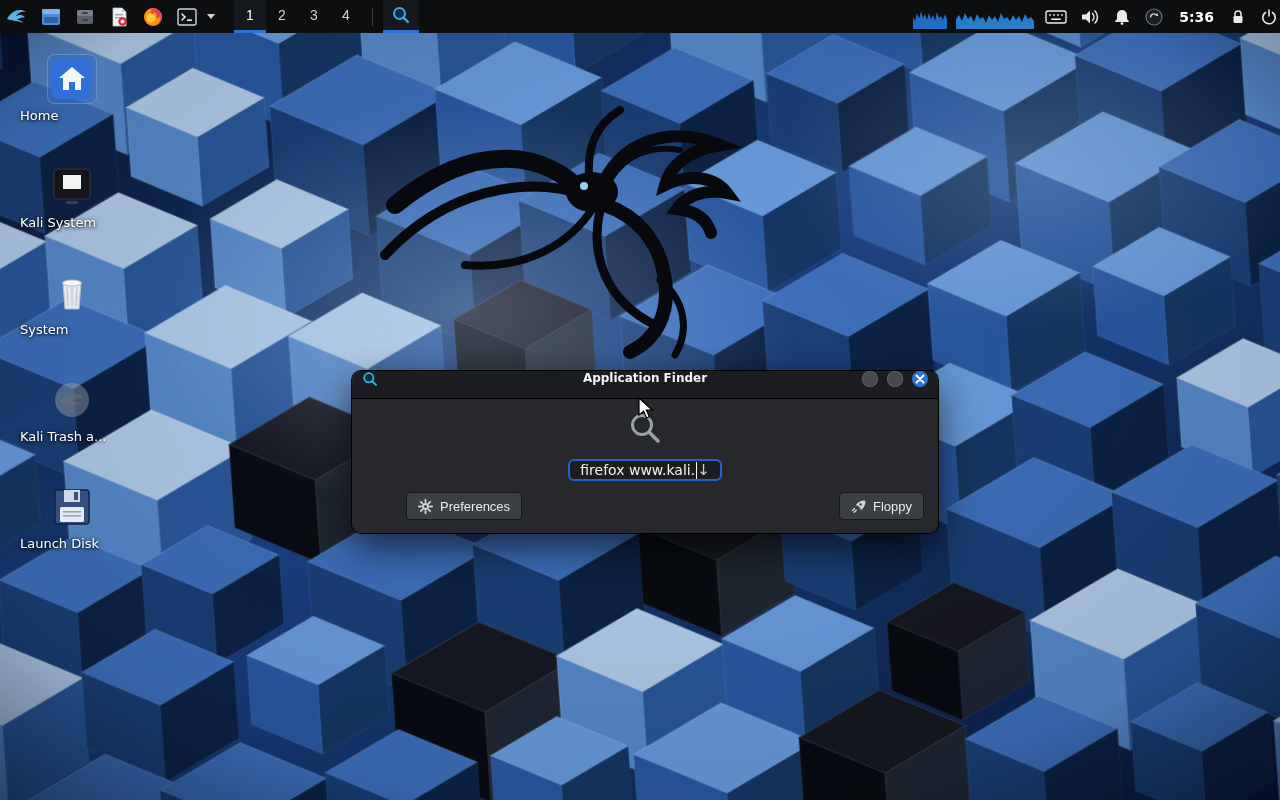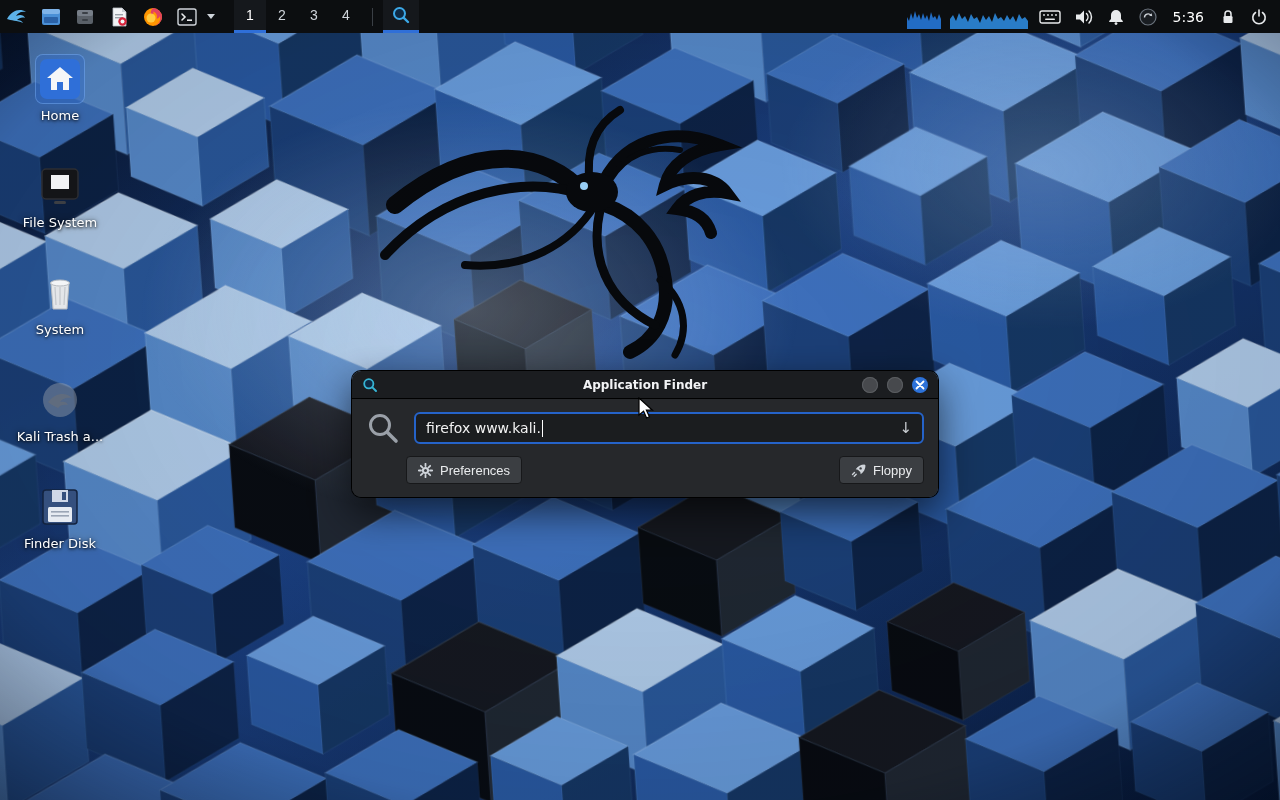--- a/index.html
+++ b/index.html
@@ -6,62 +6,62 @@
   html,body { width:1280px; height:800px; overflow:hidden; }
   body { font-family:"DejaVu Sans", sans-serif; background:#0a1830; position:relative; }
 
   
   .wallpaper { position:absolute; inset:0; z-index:0; }
 
   
   .panel { position:absolute; top:0; left:0; right:0; height:33px; background:#0c0e10;
            display:flex; align-items:center; z-index:50; color:#dfe3e8; }
   .panel-left { display:flex; align-items:center; height:100%; }
-  .panel-right { margin-left:auto; display:flex; align-items:center; gap:9px; padding-right:10px; height:100%; }
+  .panel-right { margin-left:auto; display:flex; align-items:center; gap:9px; padding-right:0; height:100%;font-weight:bold; }
   .p-btn { background:none; border:none; width:34px; height:33px; display:flex; align-items:center;
            justify-content:center; padding:0; cursor:pointer; }
   .p-btn.narrow { width:14px; }
   .pager { display:flex; margin-left:16px; height:100%; }
   .ws { width:32px; height:33px; display:flex; align-items:center; justify-content:center;
         color:#cfd4da; font-size:14px; background:transparent; border:none;
         border-bottom:3px solid transparent; cursor:pointer; }
   .ws.active { border-bottom-color:#2f6fd8; background:#15181c; color:#ffffff; }
   .p-sep { width:1px; height:18px; background:#3a3f45; margin:0 10px; }
   .task { width:36px; height:33px; background:#15181c; border:none; border-bottom:3px solid #2f6fd8;
           display:flex; align-items:center; justify-content:center; cursor:pointer; }
   .chev { width:0; height:0; border-left:4px solid transparent; border-right:4px solid transparent;
           border-top:5px solid #cfd4da; }
   .clock { font-size:14px; color:#ffffff; padding:0 4px; cursor:default; }
   .tray-btn { background:none; border:none; height:33px; display:flex; align-items:center;
               justify-content:center; padding:0 2px; cursor:pointer; }
   .graph { display:flex; align-items:flex-end; height:24px; cursor:pointer; background:none; border:none; padding:0; }
 
   
-  .desk-icon { position:absolute; width:104px; left:8px; text-align:center; z-index:20; cursor:pointer; }
+  .desk-icon { position:absolute; width:104px; left:20px; text-align:left; z-index:20; cursor:pointer; }
   .di-icon { width:48px; height:48px; margin:0 auto; display:flex; align-items:center;
              justify-content:center; border-radius:7px; }
   .desk-icon.selected .di-icon { background:rgba(43,103,204,0.35); box-shadow:0 0 0 1px rgba(110,165,245,0.55); }
   .di-label { margin-top:5px; color:#ffffff; font-size:13px; white-space:nowrap;
               text-shadow:0 1px 3px rgba(0,0,0,0.95), 0 0 6px rgba(0,0,0,0.6); }
 
   
   .finder-window { position:absolute; left:352px; top:371px; width:586px; z-index:40;
                    border-radius:9px; box-shadow:0 14px 38px rgba(0,0,0,0.65), 0 0 0 1px #000;
                    overflow:hidden; }
-  .titlebar { height:28px; background:#1b1d20; display:flex; align-items:center;
+  .titlebar { height:28px; background:#1b1d20; display:flex; 
               padding:0 10px; position:relative; border-bottom:1px solid #000; }
   .tb-title { position:absolute; left:0; right:0; text-align:center; font-weight:bold;
               font-size:12px; color:#f2f3f5; pointer-events:none; }
   .tb-controls { margin-left:auto; display:flex; gap:9px; z-index:1; }
   .wbtn { width:16px; height:16px; border-radius:50%; border:none; cursor:pointer;
           display:flex; align-items:center; justify-content:center; padding:0; }
   .wbtn.plain { background:#47494d; box-shadow:inset 0 0 0 1px #5a5d61; }
   .wbtn.close { background:#2d72d9; }
   .finder-body { background:#26282b; padding:9px 14px 13px; }
-  .search-row { display:flex; align-items:center; gap:14px; margin:3px 0 11px; }
+  .search-row { display:flex; align-items:center; gap:14px; margin:3px 0 11px;flex-direction:column; }
   .inputbox { flex:1; height:32px; background:#1b1d1f; border:2px solid #2563c9; border-radius:6px;
               display:flex; align-items:center; padding:0 10px; color:#f2f2f2; font-size:14px;
               cursor:text; }
   .caret { width:1px; height:17px; background:#ffffff; margin-left:1px; }
   .ddarrow { margin-left:auto; color:#c8ccd0; font-size:15px; cursor:pointer; }
   .btn-row { display:flex; justify-content:space-between;padding-left:40px; }
   .btn { display:flex; align-items:center; gap:7px; background:#3b3e42; border:1px solid #17181a;
          border-radius:4px; color:#e9ebed; font-size:13px; height:28px; padding:0 11px; cursor:pointer; }
 
   .cursor { position:absolute; left:637px; top:397px; z-index:60; pointer-events:none; }
@@ -367,21 +367,21 @@
 </div>
 
 <div class="desk-icon" style="top:162px">
   <div class="di-icon">
     <svg width="44" height="44" viewBox="0 0 44 44">
       <rect x="4" y="5" width="36" height="30" rx="4" fill="#141518" stroke="#2c2e33" stroke-width="1.5"></rect>
       <rect x="13" y="11" width="18" height="14" fill="#f2f3f5"></rect>
       <rect x="16" y="37" width="12" height="3" rx="1.5" fill="#3c3f44"></rect>
     </svg>
   </div>
-  <div class="di-label">File System</div>
+  <div class="di-label">Kali System</div>
 </div>
 
 <div class="desk-icon" style="top:269px">
   <div class="di-icon">
     <svg width="44" height="44" viewBox="0 0 44 44">
       <path d="M13 12h18l-2 26H15z" fill="#e4e6e9" stroke="#b7bbc0" stroke-width="1"></path>
       <ellipse cx="22" cy="12" rx="9.5" ry="3" fill="#f4f5f7" stroke="#b7bbc0" stroke-width="1"></ellipse>
       <path d="M17 16l1 18M22 16v18M27 16l-1 18" stroke="#c3c7cc" stroke-width="1.2" fill="none"></path>
     </svg>
   </div>
@@ -402,21 +402,21 @@
   <div class="di-icon">
     <svg width="44" height="44" viewBox="0 0 44 44">
       <rect x="5" y="5" width="34" height="34" rx="3" fill="#35507e" stroke="#13233f" stroke-width="1.5"></rect>
       <rect x="14" y="5" width="16" height="12" fill="#cfd8e8"></rect>
       <rect x="24" y="7" width="4" height="8" fill="#35507e"></rect>
       <rect x="10" y="22" width="24" height="15" rx="1.5" fill="#e6ebf2"></rect>
       <rect x="13" y="26" width="18" height="1.6" fill="#9aa5b5"></rect>
       <rect x="13" y="30" width="18" height="1.6" fill="#9aa5b5"></rect>
     </svg>
   </div>
-  <div class="di-label">Finder Disk</div>
+  <div class="di-label">Launch Disk</div>
 </div>
 
 <section class="finder-window">
   <div class="titlebar">
     <svg width="16" height="16" viewBox="0 0 16 16">
       <circle cx="6.8" cy="6.8" r="4.6" fill="#0e2a44" stroke="#36b4d4" stroke-width="1.8"></circle>
       <line x1="10.4" y1="10.4" x2="14" y2="14" stroke="#36b4d4" stroke-width="2" stroke-linecap="round"></line>
     </svg>
     <span class="tb-title">Application Finder</span>
     <span class="tb-controls">

